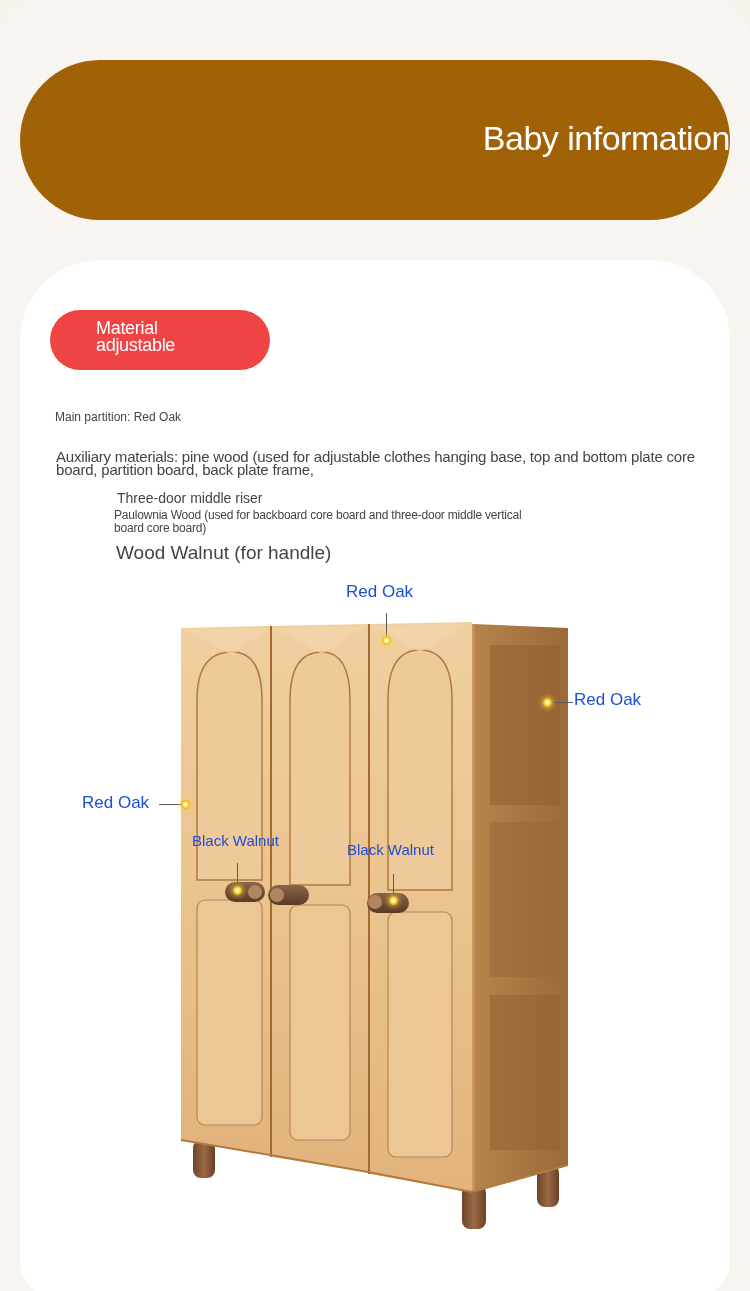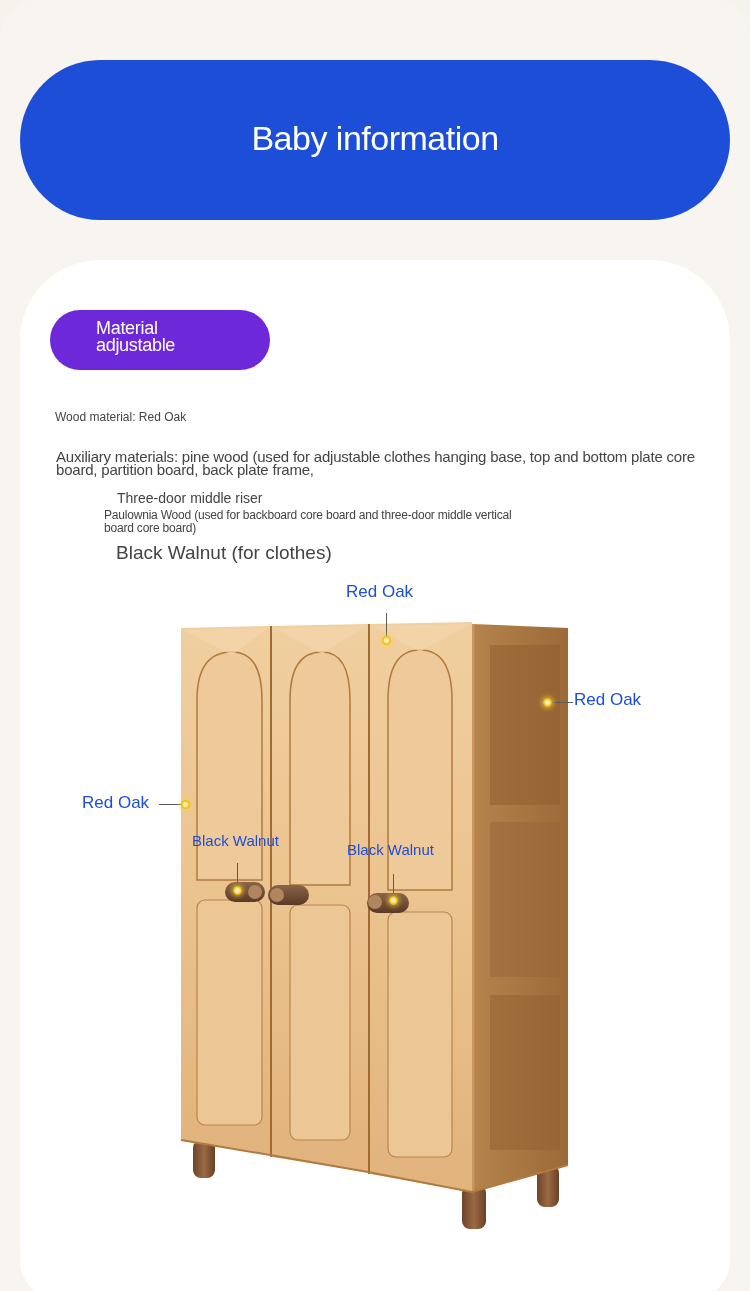--- a/index.html
+++ b/index.html
@@ -8,44 +8,44 @@
     background: #f6f2ec;
     font-family: "Liberation Sans", sans-serif;
     position: relative;
   }
   .frame {
     position: absolute; left: 0; top: 0; width: 750px; height: 1291px;
     background: #f8f4ef; border-radius: 40px 40px 0 0;
   }
   .hero-pill {
     position: absolute; left: 20px; top: 60px; width: 710px; height: 160px;
-    background: #1d4ed8; border-radius: 80px;
-    display: flex; align-items: center; justify-content: center;
+    background: #a16207; border-radius: 80px;
+    display: flex; align-items: center; justify-content: flex-end;
   }
   .hero-title {
     color: #ffffff; font-size: 34px; letter-spacing: -0.5px;
     margin-top: -4px;
   }
   .card {
     position: absolute; left: 20px; top: 260px; width: 710px; height: 1040px;
     background: #ffffff; border-radius: 80px 80px 40px 40px;
   }
   .section-pill {
     position: absolute; left: 50px; top: 310px; width: 220px; height: 60px;
-    background: #6d28d9; border-radius: 30px;
+    background: #ef4444; border-radius: 30px;
   }
   .section-title {
     position: absolute; left: 46px; top: 10px;
     color: #ffffff; font-size: 18px; line-height: 17px; letter-spacing: -0.3px;
   }
   .text { position: absolute; color: #444; }
   .t-main { left: 55px; top: 410px; font-size: 12px; }
   .t-aux { left: 56px; top: 450px; width: 660px; font-size: 15px; line-height: 13px; letter-spacing: -0.2px; }
   .t-riser { left: 117px; top: 490px; font-size: 14px; }
-  .t-paul { left: 104px; top: 509px; width: 440px; font-size: 12px; line-height: 13px; letter-spacing: -0.2px; }
+  .t-paul { left: 114px; top: 509px; width: 440px; font-size: 12px; line-height: 13px; letter-spacing: -0.2px; }
   .t-walnut { left: 116px; top: 542px; font-size: 19px; }
 
   
   .label { position: absolute; color: #1d4ed8; font-size: 17px; white-space: nowrap; }
   .label.sm { font-size: 15px; }
   .dot {
     position: absolute; width: 9px; height: 9px; border-radius: 50%;
     background: radial-gradient(circle, #fff6c0 0 25%, #f4c21a 55%, #e8a50a 100%);
     box-shadow: 0 0 4px 2px rgba(255, 210, 60, 0.55);
   }
@@ -65,25 +65,25 @@
 
 <div class="card"></div>
 
 <div class="section-pill">
   <div class="section-title">
     <div>Material</div>
     <div>adjustable</div>
   </div>
 </div>
 
-<div class="text t-main">Wood material: Red Oak</div>
+<div class="text t-main">Main partition: Red Oak</div>
 <div class="text t-aux">Auxiliary materials: pine wood (used for adjustable clothes hanging base, top and bottom plate core board, partition board, back plate frame,</div>
 <div class="text t-riser">Three-door middle riser</div>
 <div class="text t-paul">Paulownia Wood (used for backboard core board and three-door middle vertical board core board)</div>
-<div class="text t-walnut">Black Walnut (for clothes)</div>
+<div class="text t-walnut">Wood Walnut (for handle)</div>
 
 <svg class="wardrobe" viewBox="0 0 750 1291" xmlns="http://www.w3.org/2000/svg">
   <defs>
     <linearGradient id="oakFront" x1="0" y1="0" x2="0" y2="1">
       <stop offset="0" stop-color="#f0cfa0"></stop>
       <stop offset="0.5" stop-color="#ebc38e"></stop>
       <stop offset="1" stop-color="#e2b37c"></stop>
     </linearGradient>
     <linearGradient id="oakSide" x1="0" y1="0" x2="1" y2="0">
       <stop offset="0" stop-color="#b5834c"></stop>

